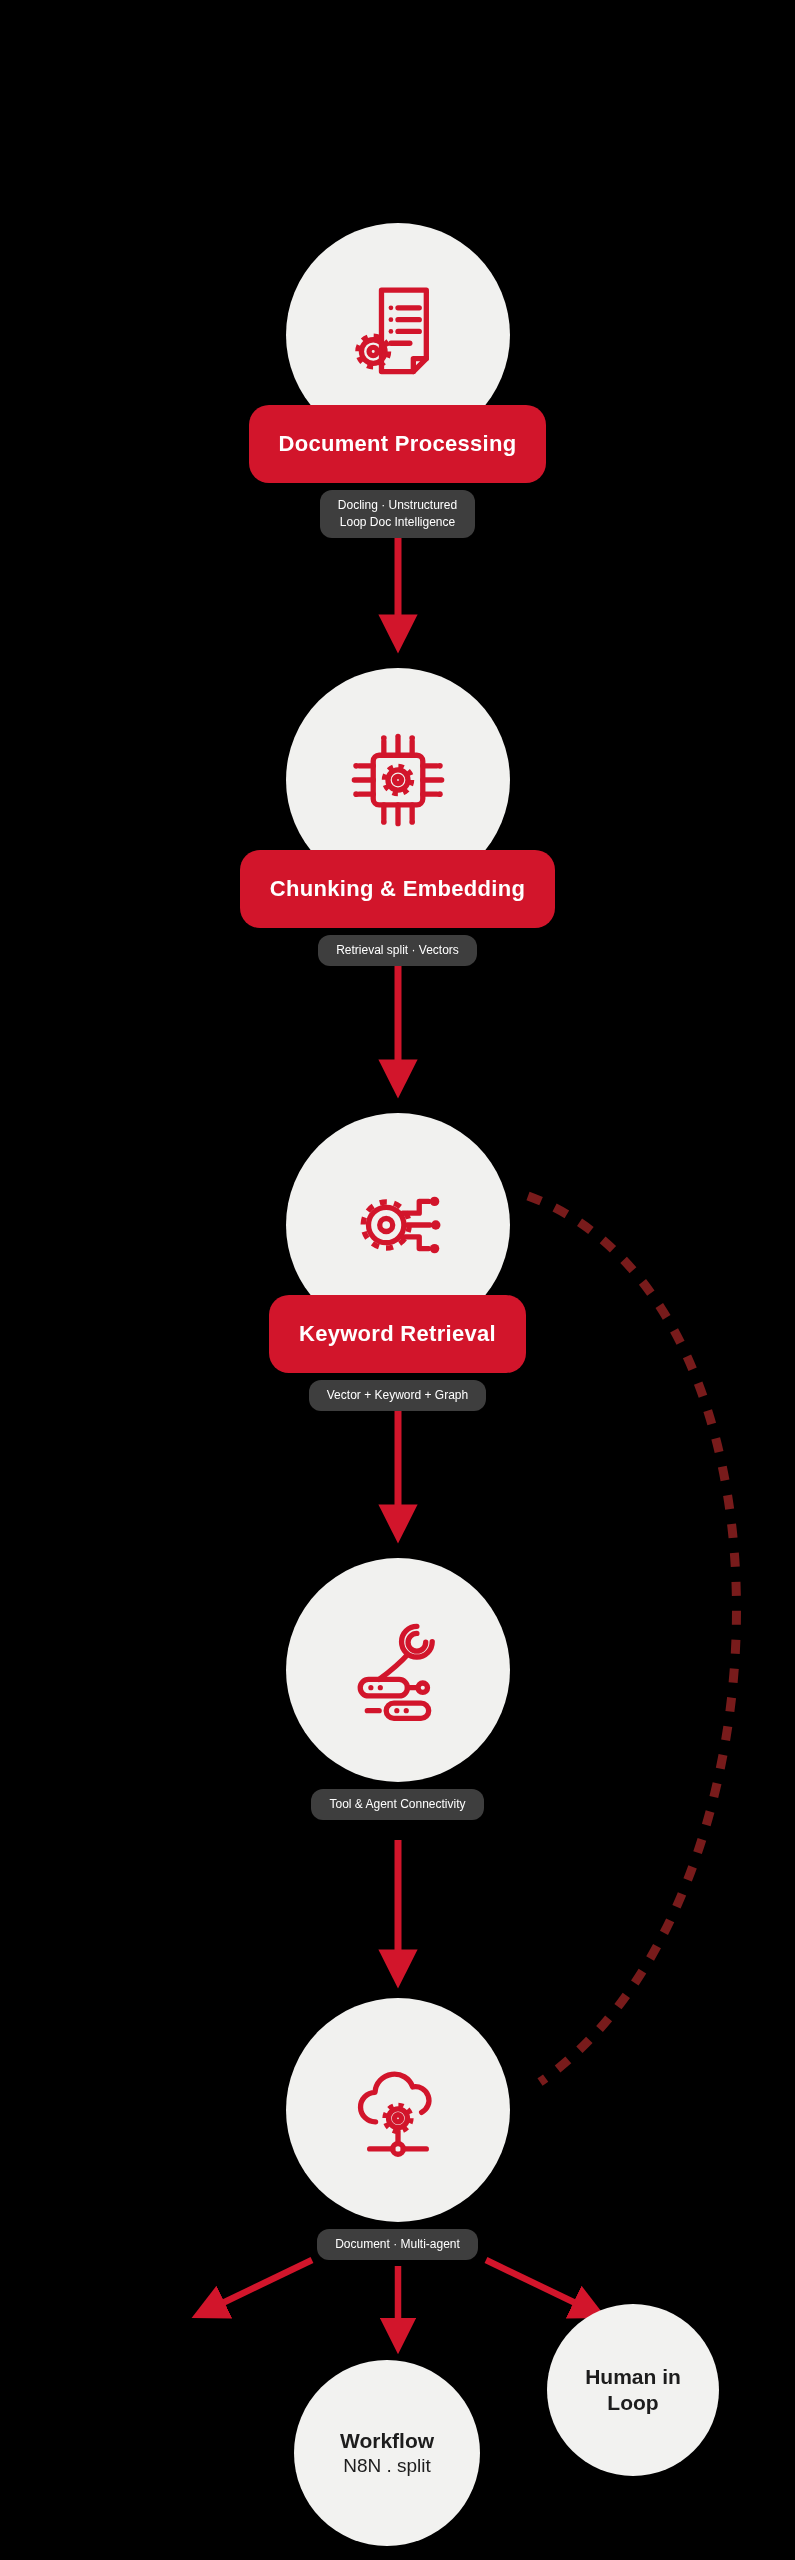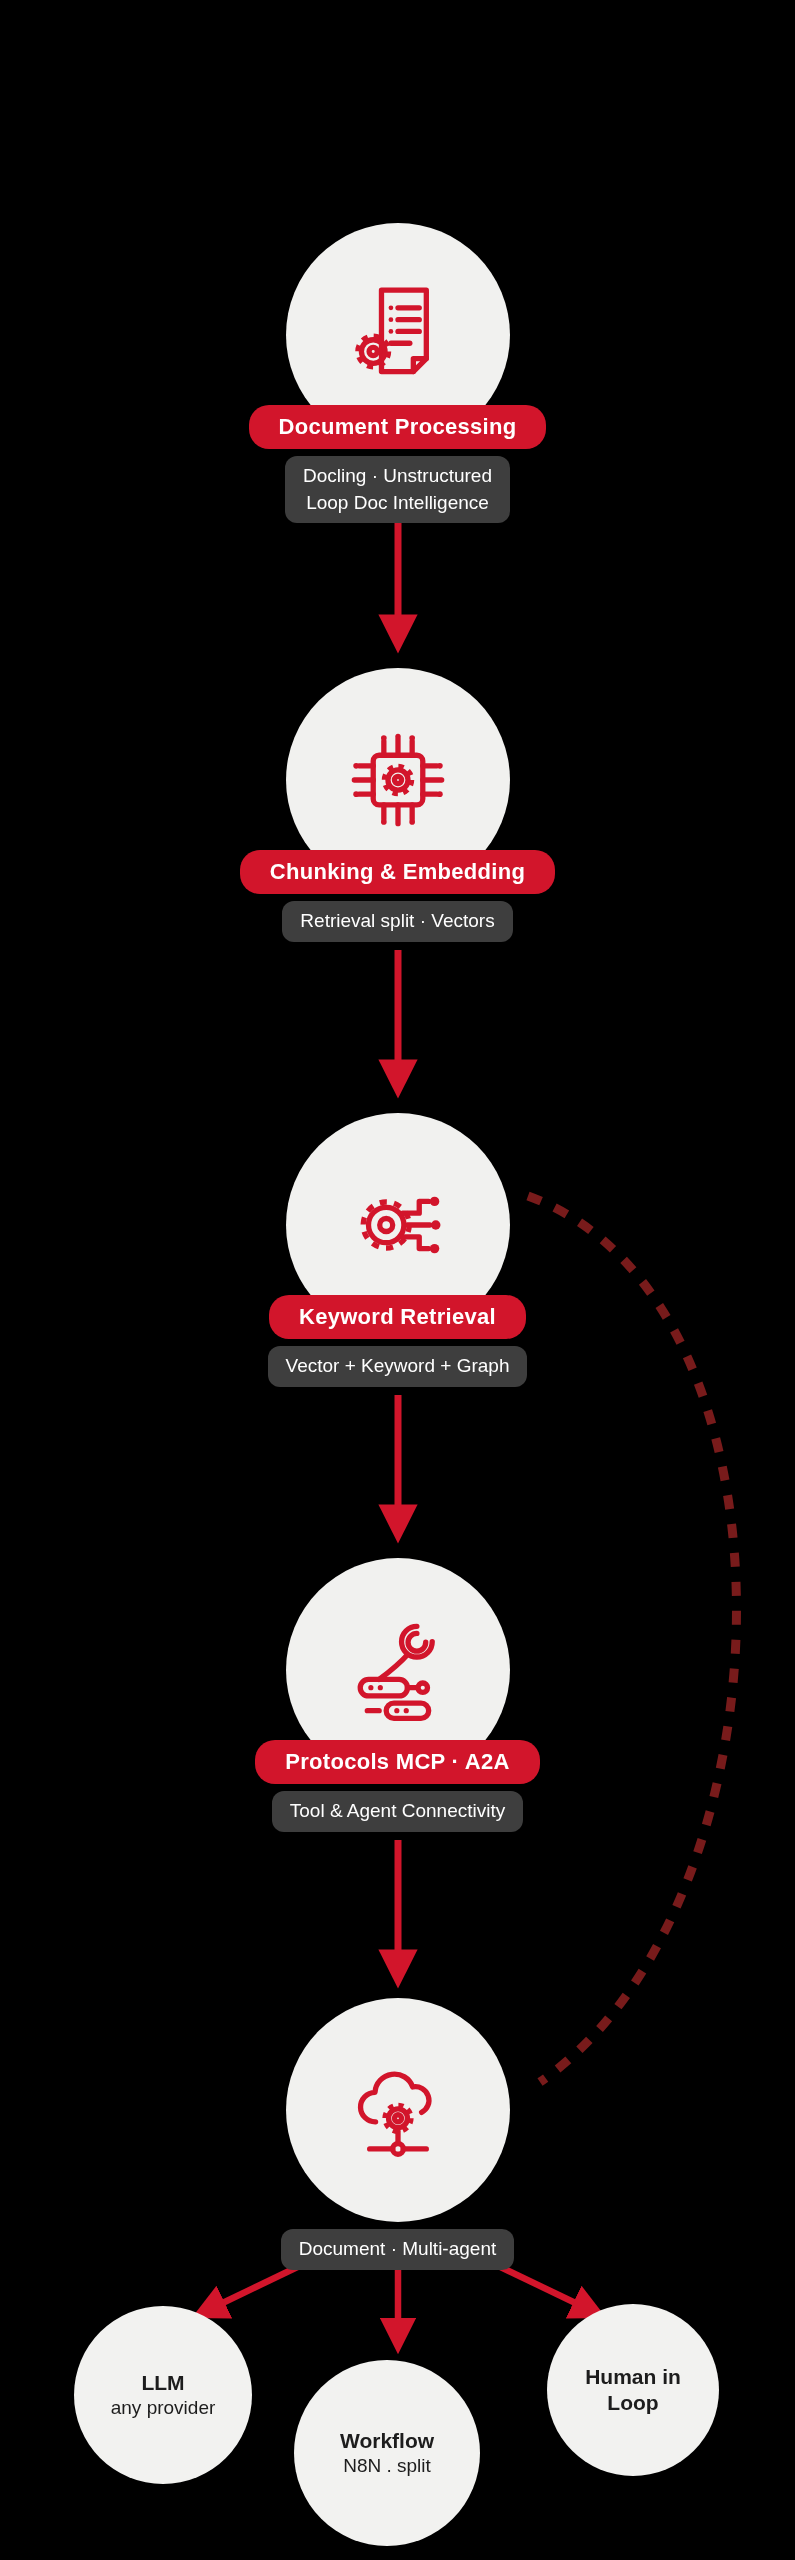--- a/index.html
+++ b/index.html
@@ -30,28 +30,28 @@
   }
   .icon{ stroke:var(--accent-red,#d2152b); fill:none; stroke-width:4.5; stroke-linecap:round; stroke-linejoin:round; }
   .icon .dot{ fill:var(--accent-red,#d2152b); stroke:none; }
   .icon .teeth{ stroke-linecap:butt; }
 
   .pill-red{
     margin-top:-42px; z-index:2;
     background:var(--accent-red,#d2152b);
     color:var(--pill-text,#fff);
     font-size:22px; font-weight:bold; letter-spacing:.3px;
-    padding:9px 30px; border-radius:20px;
+    padding:26px 30px; border-radius:20px;
     white-space:nowrap;
   }
   .pill-dark{
     margin-top:7px; z-index:2;
     background:var(--sub-pill-bg,#3e3e3e);
     color:var(--pill-text,#fff);
-    font-size:19px; line-height:1.4; text-align:center;
+    font-size:12px; line-height:1.4; text-align:center;
     padding:7px 18px; border-radius:12px;
     white-space:nowrap;
   }
   .pill-dark span{ display:block; }
 
   .out-circle{
     position:absolute; border-radius:50%;
     background:var(--output-circle-bg,#f2f2f0);
     color:var(--output-text,#1d1d1d);
     display:flex; flex-direction:column; align-items:center; justify-content:center;
@@ -176,23 +176,20 @@
         <circle class="dot" cx="27" cy="65" r="2.2"></circle>
         <circle class="dot" cx="35" cy="65" r="2.2"></circle>
         <line x1="58" y1="65" x2="66" y2="65"></line>
         <circle cx="71" cy="65" r="4"></circle>
         <rect x="40" y="78" width="36" height="13" rx="6.5"></rect>
         <circle class="dot" cx="49" cy="84.5" r="2.2"></circle>
         <circle class="dot" cx="57" cy="84.5" r="2.2"></circle>
         <line x1="24" y1="84.5" x2="34" y2="84.5"></line>
       </svg>
     </div>
-    <div class="pill-red">
-      <span>Protocols MCP · A2A</span>
-    </div>
     <div class="pill-dark">
       <span>Tool &amp; Agent Connectivity</span>
     </div>
   </section>
 
   <section class="stage" style="top:1998px">
     <div class="bubble">
       <svg class="icon" width="118" height="118" viewBox="0 0 100 100">
         <path d="M31 60 a12.5 12.5 0 0 1 -0.5 -25 a16.5 16.5 0 0 1 32 -4.5 a11.5 11.5 0 0 1 7.5 21.5"></path>
         <circle cx="50" cy="57" r="8"></circle>
@@ -202,24 +199,20 @@
         <circle cx="50" cy="83" r="4.5"></circle>
         <line x1="26" y1="83" x2="45.5" y2="83"></line>
         <line x1="54.5" y1="83" x2="74" y2="83"></line>
       </svg>
     </div>
     <div class="pill-dark">
       <span>Document · Multi-agent</span>
     </div>
   </section>
 
-  <div class="out-circle" style="left:74px; top:2306px; width:178px; height:178px;">
-    <div class="out-bold">LLM</div>
-    <div class="out-normal">any provider</div>
-  </div>
 
   <div class="out-circle" style="left:294px; top:2360px; width:186px; height:186px;">
     <div class="out-bold">Workflow</div>
     <div class="out-normal">N8N . split</div>
   </div>
 
   <div class="out-circle" style="left:547px; top:2304px; width:172px; height:172px;">
     <div class="out-bold">Human in Loop</div>
     <div class="out-normal"></div>
   </div>

